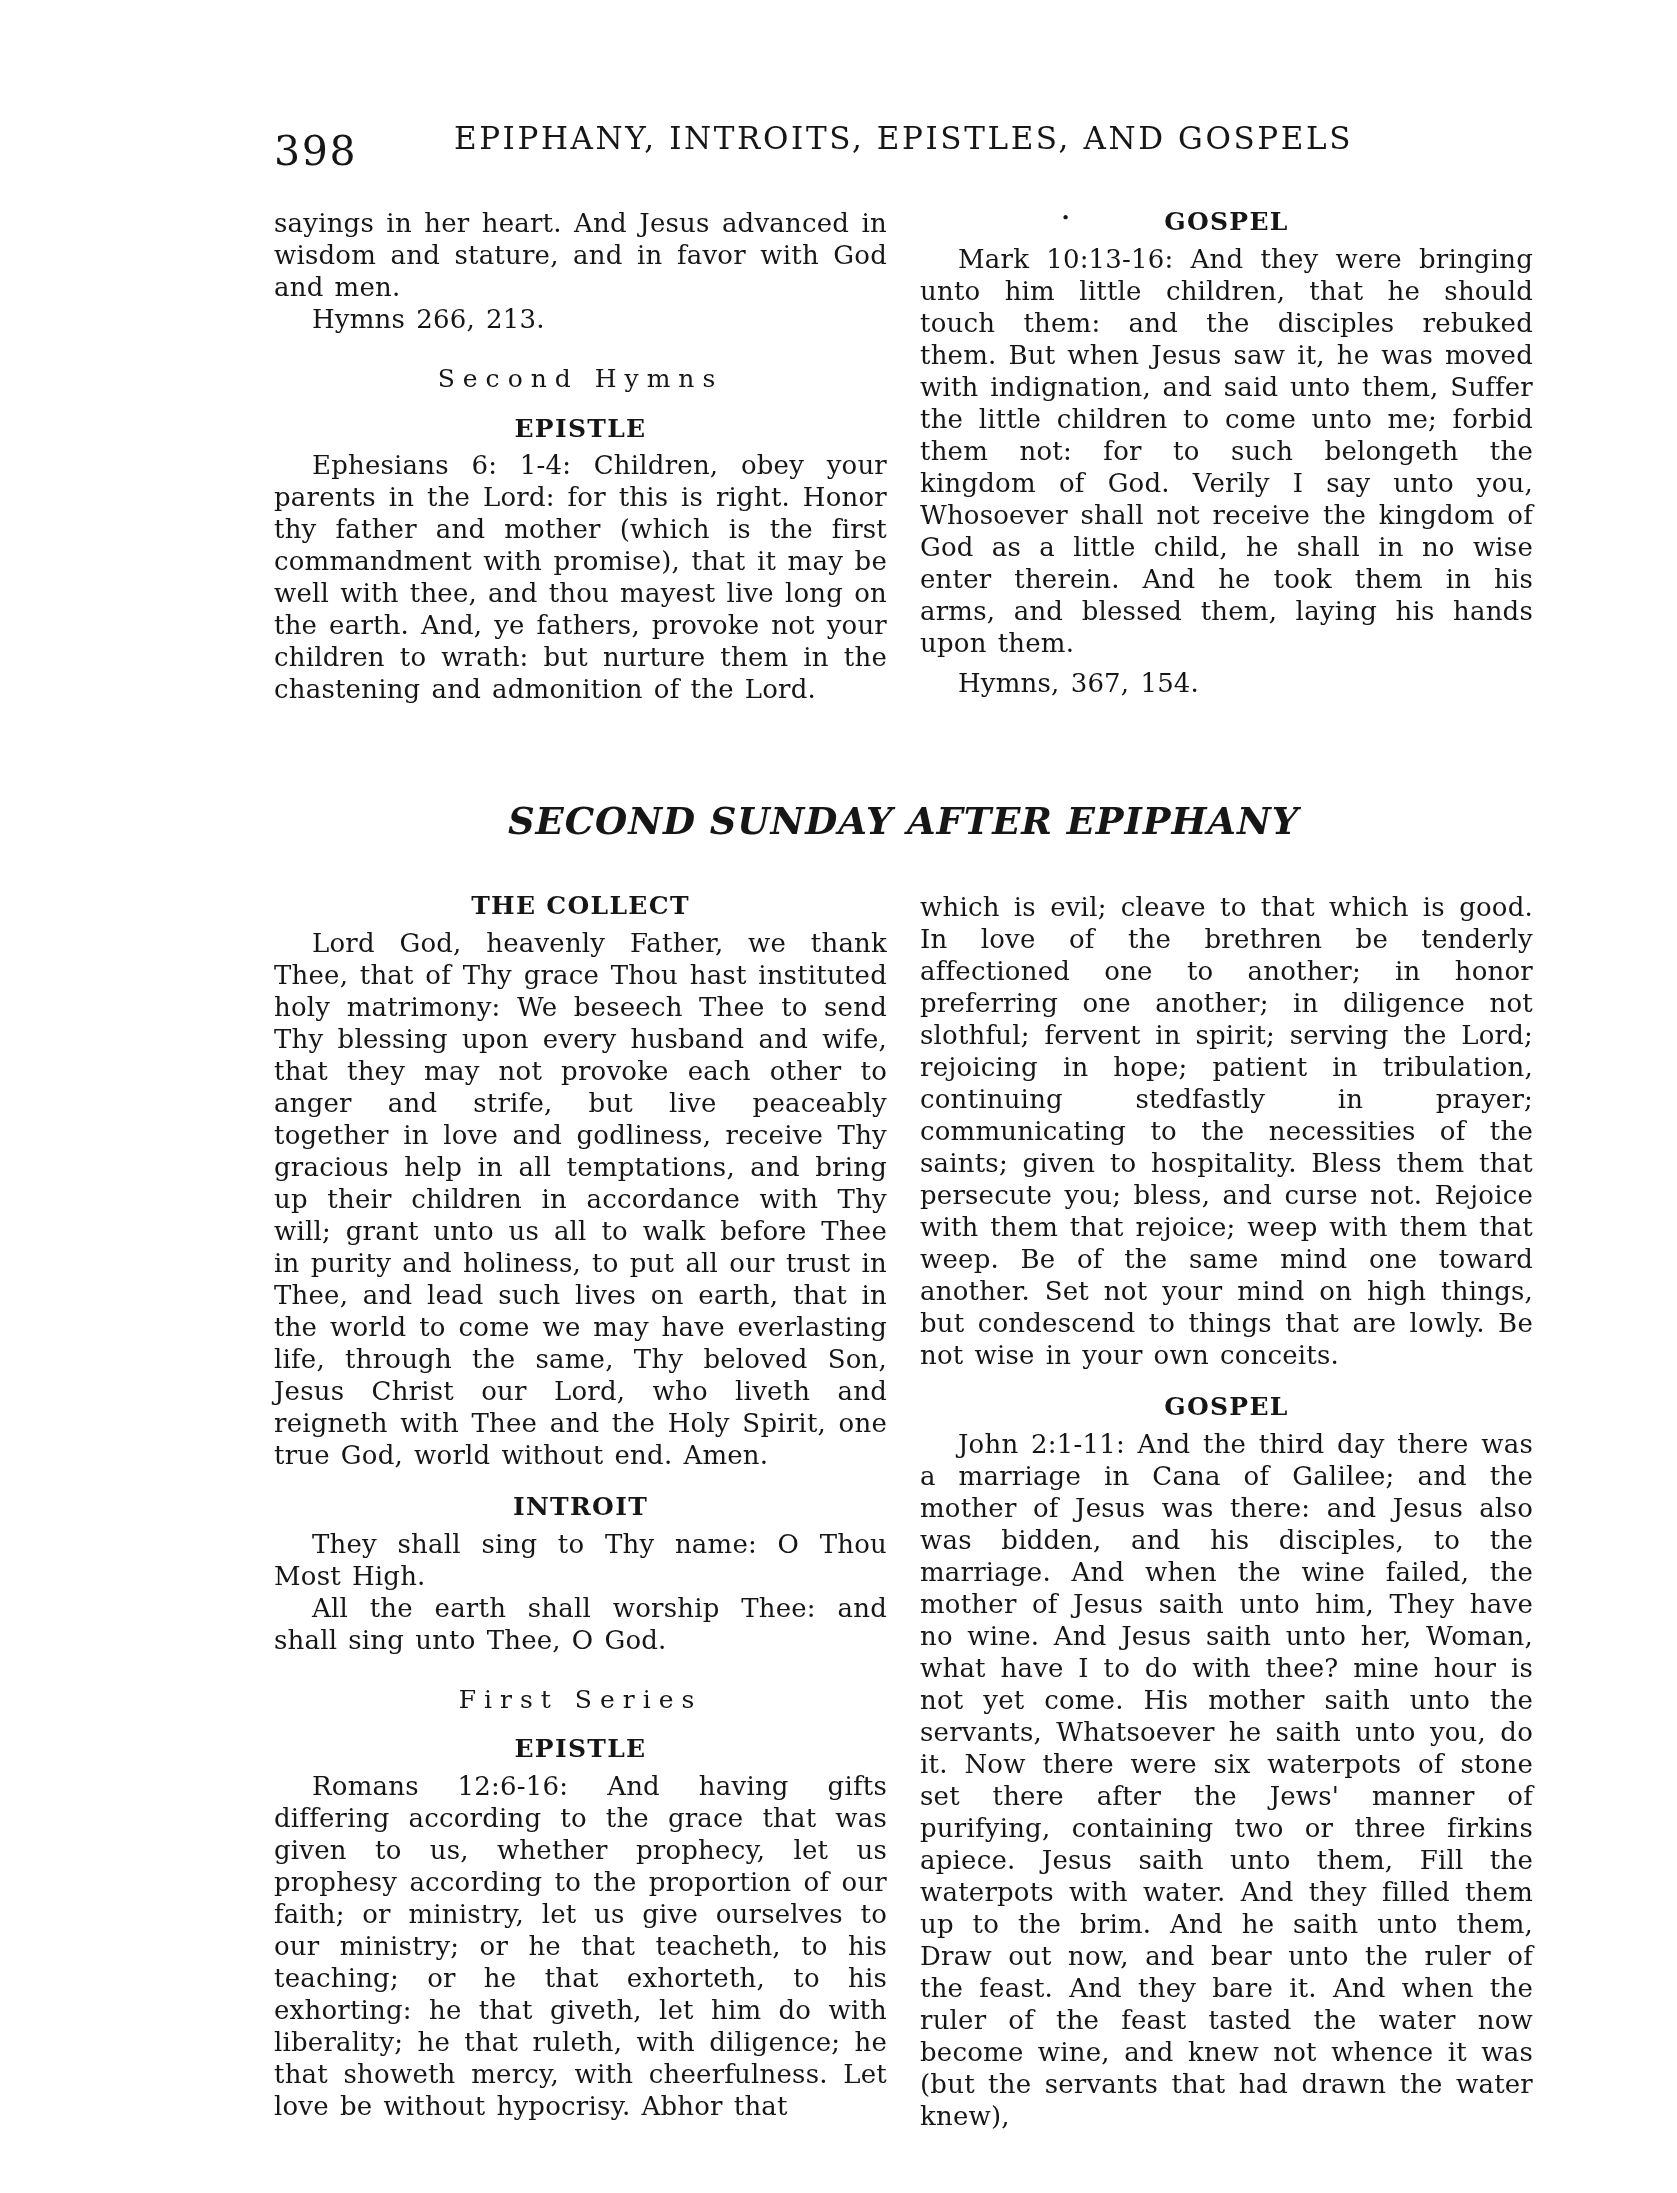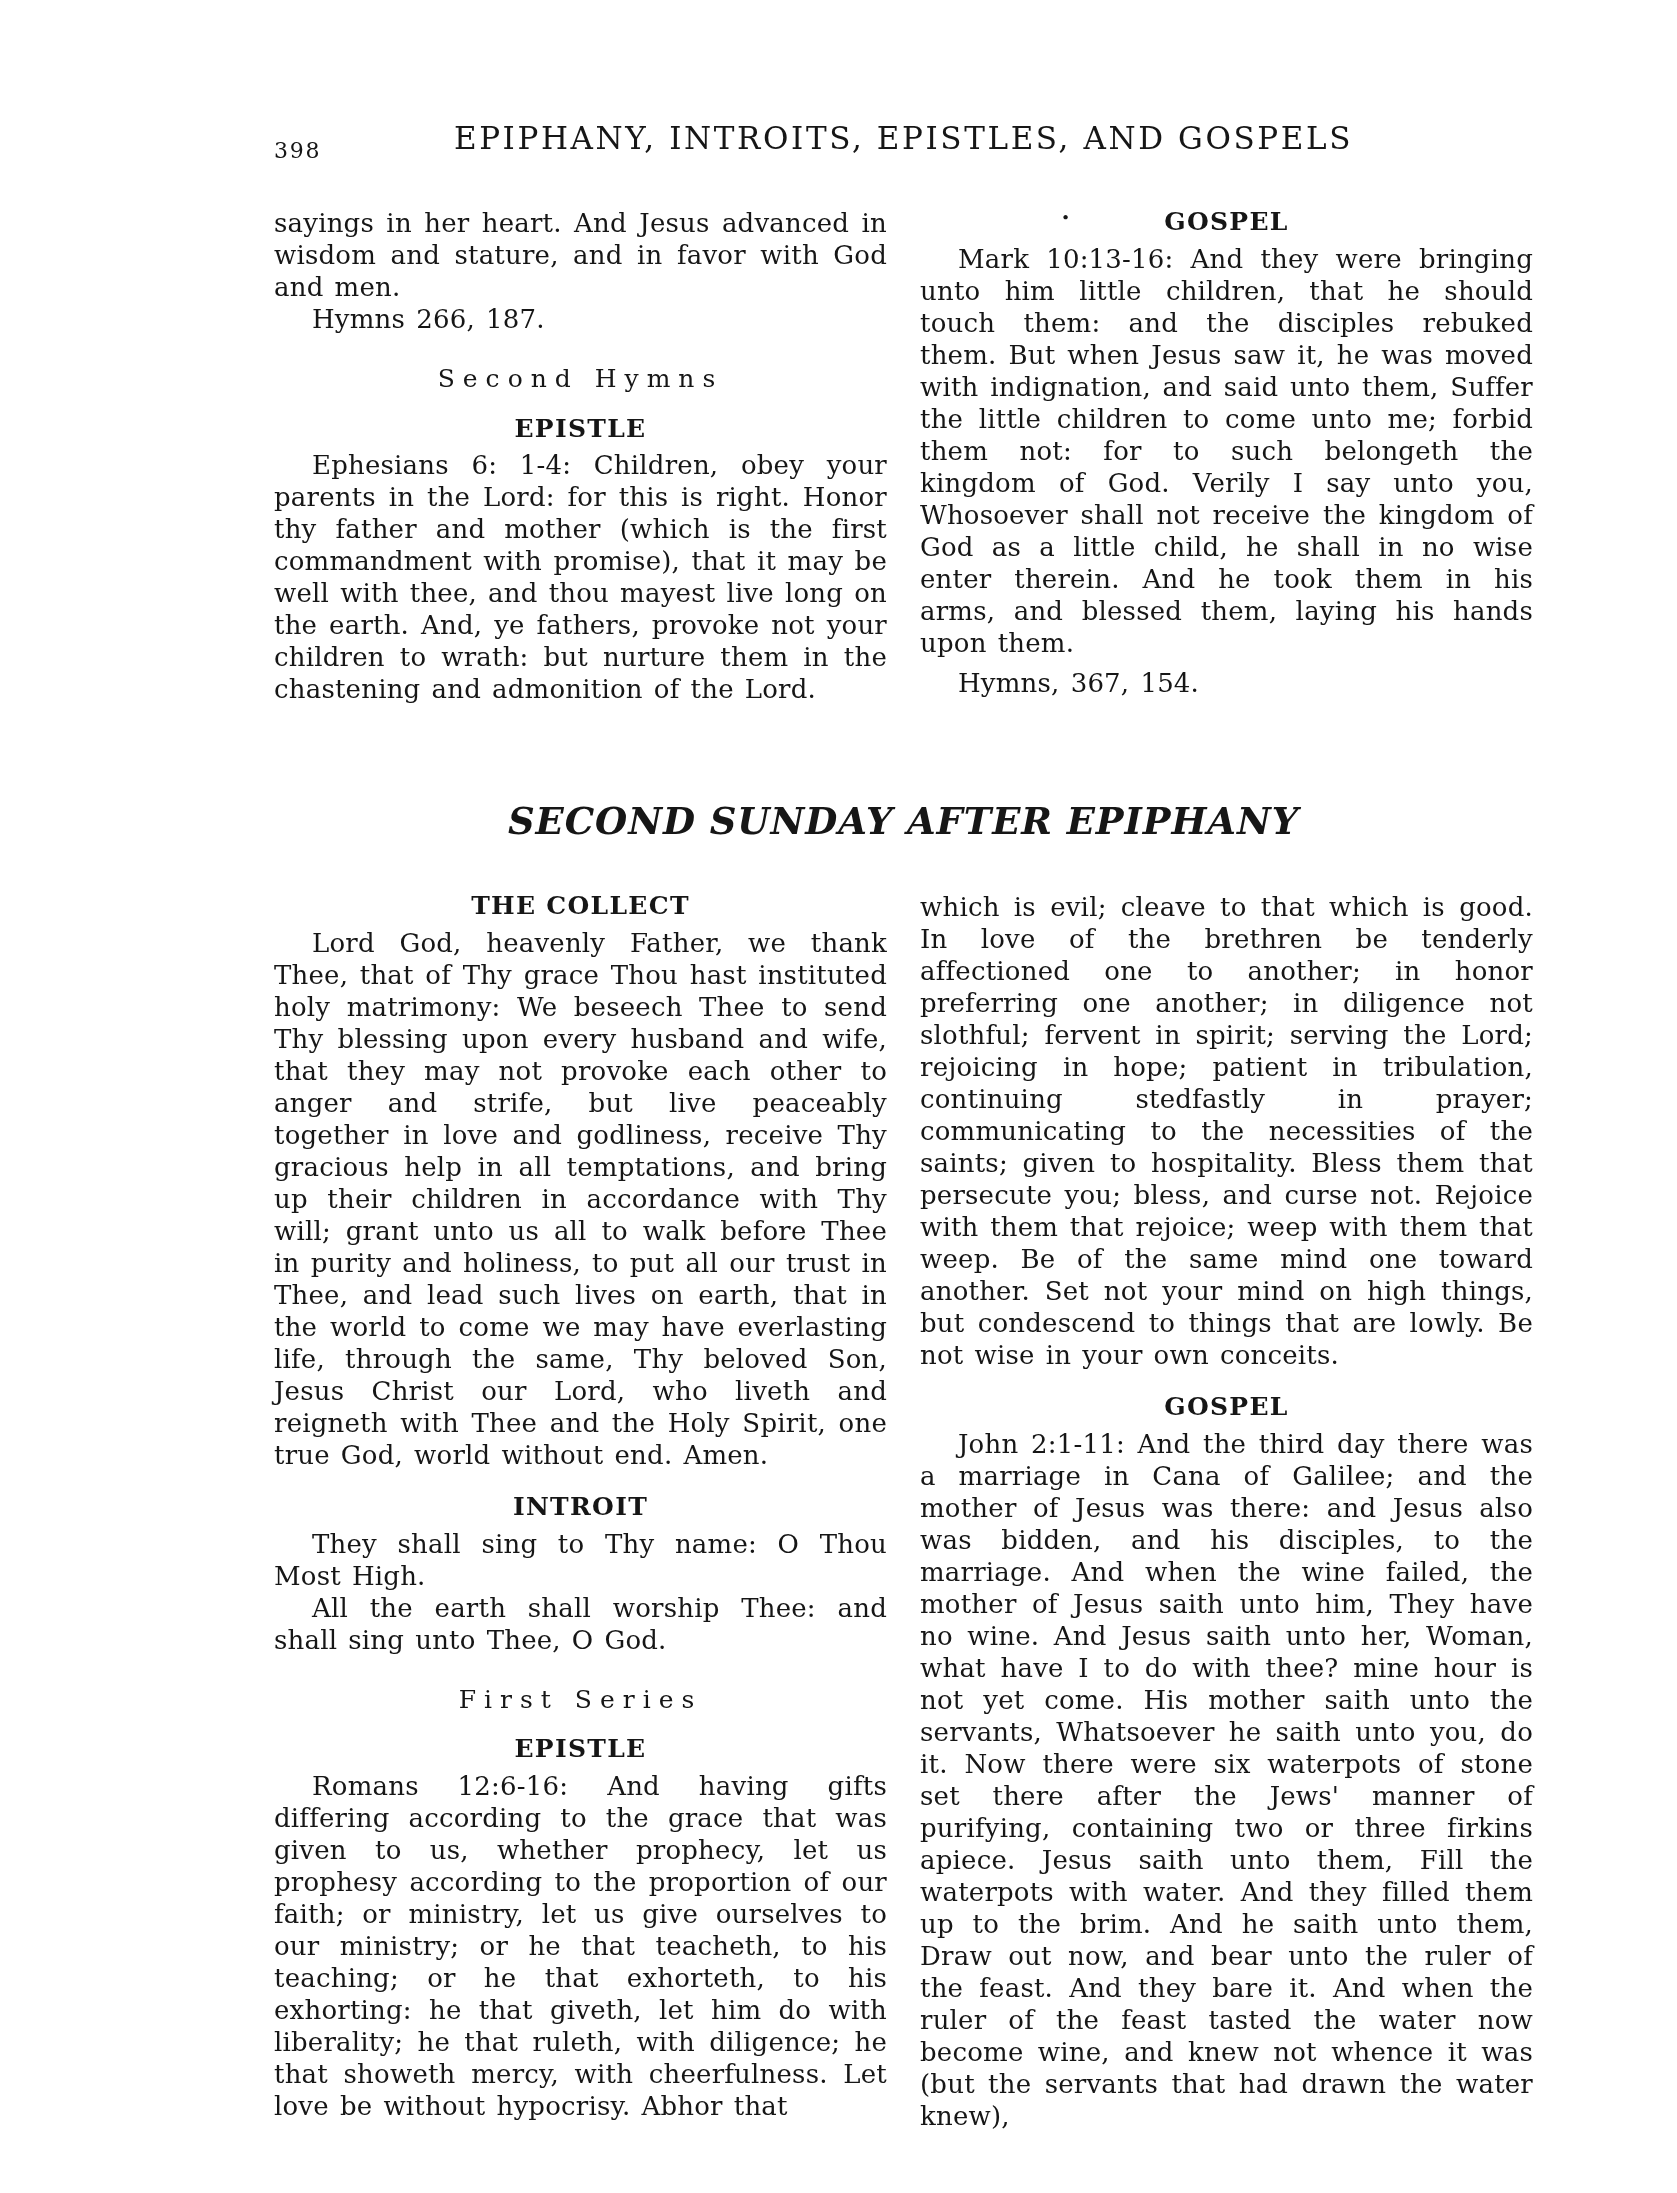--- a/index.html
+++ b/index.html
@@ -11,22 +11,22 @@
   }
   .page {
     position:relative;
     width:1678px; height:2194px;
     background:#ffffff;
     padding:120px 145px 0 274px;
     overflow:hidden;
   }
   .page-header { position:relative; height:41px; margin-bottom:46px; }
   .page-number {
-    position:absolute; left:0; top:18px;
-    font-size:22px; letter-spacing:1.7px;
+    position:absolute; left:0; top:7px;
+    font-size:41px; letter-spacing:1.7px;
   }
   .running-title {
     display:block; text-align:center;
     font-size:31px; letter-spacing:2.6px; white-space:nowrap;
   }
   .two-col { display:flex; gap:33px;margin-top:22px; }
   .col { flex:1 1 0; min-width:0; }
   .body-text {
     font-size:26px; line-height:32px;
     text-align:justify;
@@ -64,21 +64,21 @@
 <div class="page">
 
   <header class="page-header">
     <span class="page-number">398</span>
     <span class="running-title">EPIPHANY, INTROITS, EPISTLES, AND GOSPELS</span>
   </header>
 
   <section class="two-col top-section">
     <div class="col">
       <p class="body-text no-indent">sayings in her heart. And Jesus advanced in wisdom and stature, and in favor with God and men.</p>
-      <p class="body-text indent">Hymns 266, 187.</p>
+      <p class="body-text indent">Hymns 266, 213.</p>
       <h3 class="series-heading">Second Hymns</h3>
       <h4 class="sub-heading">EPISTLE</h4>
       <p class="body-text indent">Ephesians 6: 1-4: Children, obey your parents in the Lord: for this is right. Honor thy father and mother (which is the first commandment with promise), that it may be well with thee, and thou mayest live long on the earth. And, ye fathers, provoke not your children to wrath: but nurture them in the chastening and admonition of the Lord.</p>
     </div>
     <div class="col">
       <h4 class="sub-heading with-bullet">
         <span class="bullet">•</span>
         <span>GOSPEL</span>
       </h4>
       <p class="body-text indent">Mark 10:13-16: And they were bringing unto him little children, that he should touch them: and the disciples rebuked them. But when Jesus saw it, he was moved with indignation, and said unto them, Suffer the little children to come unto me; forbid them not: for to such belongeth the kingdom of God. Verily I say unto you, Whosoever shall not receive the kingdom of God as a little child, he shall in no wise enter therein. And he took them in his arms, and blessed them, laying his hands upon them.</p>

